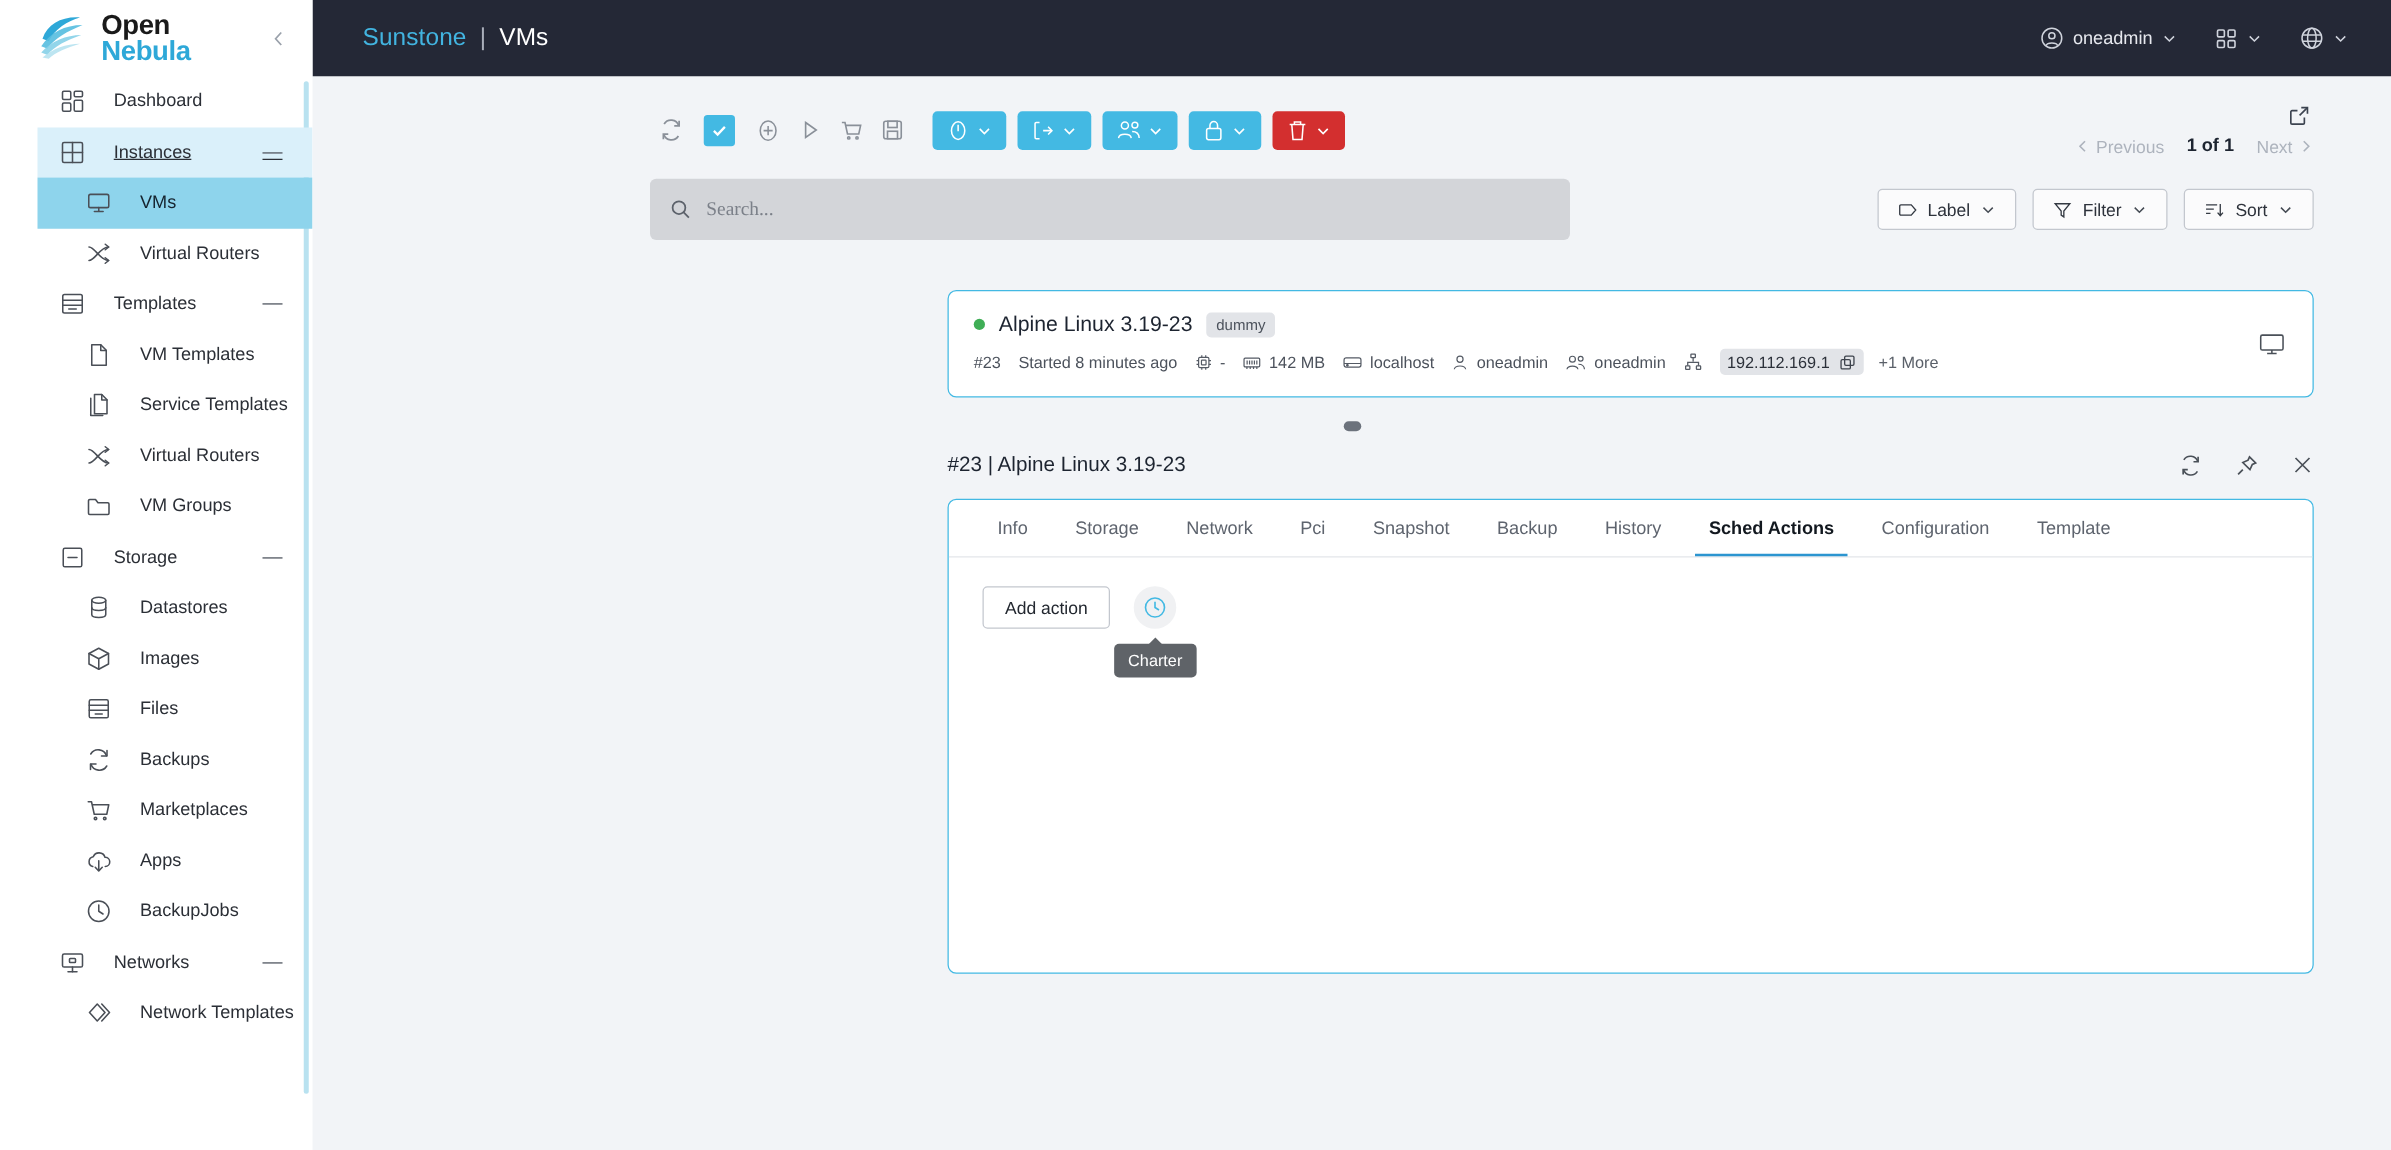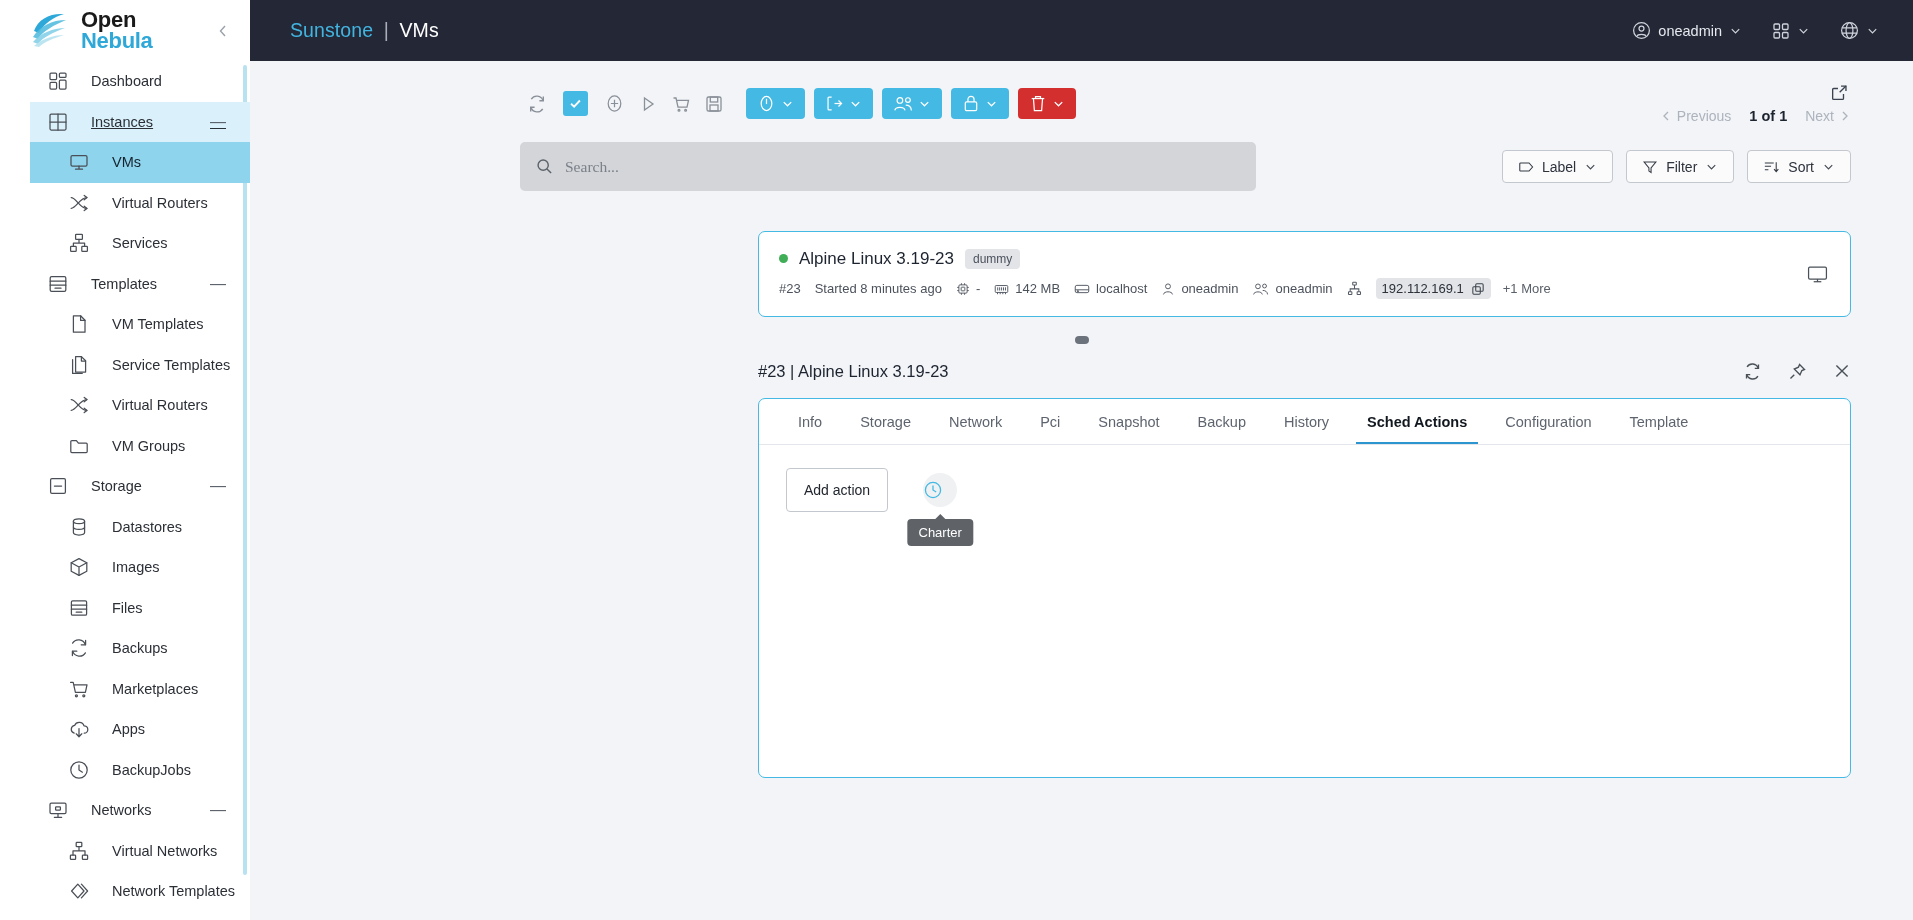--- a/index.html
+++ b/index.html
@@ -165,27 +165,27 @@
   }
   .tab.active { color: #12181f; font-weight: bold; }
   .tab.active::after {
     content: ""; position: absolute; left: 8px; right: 8px; bottom: 0; height: 2.5px;
     background: #2c95d0;
   }
   .tab-body { flex: 1; padding: 23px 0 0 27px; position: relative; }
   .action-row { display: flex; align-items: center; gap: 19px; }
   .add-action-btn {
     border: 1px solid #c3c7ce; border-radius: 4px; background: #ffffff;
-    height: 44px; padding: 0 17px; font-size: 14px; color: #22272f; cursor: pointer;
+    height: 34px; padding: 0 17px; font-size: 14px; color: #22272f; cursor: pointer;
     font-family: "Liberation Sans", sans-serif;
   }
   .charter-btn {
     width: 34px; height: 34px; border-radius: 50%; background: #f0f1f3;
-    display: flex; align-items: center; justify-content: flex-start; color: #43b9e3;
-    cursor: pointer; position: relative; margin-left: 16px;
+    display: flex; align-items: center; justify-content: center; color: #43b9e3;
+    cursor: pointer; position: relative;
   }
   .tooltip {
     position: absolute; top: 46px; left: 50%; transform: translateX(-50%);
     background: #5f6368; color: #ffffff; font-size: 13px; padding: 6px 11px;
     border-radius: 4px; white-space: nowrap;
   }
   .tooltip::before {
     content: ""; position: absolute; top: -5px; left: 50%; transform: translateX(-50%);
     border-left: 6px solid transparent; border-right: 6px solid transparent;
     border-bottom: 6px solid #5f6368;
@@ -256,31 +256,20 @@
             <span class="ico">
               <svg width="22" height="22" viewBox="0 0 22 22" fill="none" stroke="currentColor" stroke-width="1.25" stroke-linecap="round" stroke-linejoin="round">
                 <path d="M3.2 5.6 C8 5.6 12 16.4 18.8 16.4"></path>
                 <path d="M3.2 16.4 C8 16.4 12 5.6 18.8 5.6"></path>
                 <path d="M16.2 3.4 L19 5.6 L16.2 7.8"></path>
                 <path d="M16.2 14.2 L19 16.4 L16.2 18.6"></path>
               </svg>
             </span>
             <span class="lbl">Virtual Routers</span>
           </div>
-          <div class="nav-item child">
-            <span class="ico">
-              <svg width="22" height="22" viewBox="0 0 22 22" fill="none" stroke="currentColor" stroke-width="1.25" stroke-linecap="round" stroke-linejoin="round">
-                <rect x="7.6" y="2.4" width="6.8" height="5" rx="0.7"></rect>
-                <rect x="2.6" y="14.4" width="5.6" height="5" rx="0.7"></rect>
-                <rect x="13.8" y="14.4" width="5.6" height="5" rx="0.7"></rect>
-                <path d="M11 7.4 V11 M5.4 14.4 V11 H16.6 V14.4"></path>
-              </svg>
-            </span>
-            <span class="lbl">Services</span>
-          </div>
           <div class="nav-item group">
             <span class="ico">
               <svg width="22" height="22" viewBox="0 0 22 22" fill="none" stroke="currentColor" stroke-width="1.25" stroke-linecap="round" stroke-linejoin="round">
                 <rect x="3.2" y="3.6" width="15.6" height="14.8" rx="1.4"></rect>
                 <path d="M3.2 8.2 H18.8 M3.2 12.2 H18.8"></path>
                 <path d="M8 15.2 H14"></path>
               </svg>
             </span>
             <span class="lbl">Templates</span>
             <span class="minus">—</span>
@@ -405,31 +394,20 @@
             <span class="ico">
               <svg width="22" height="22" viewBox="0 0 22 22" fill="none" stroke="currentColor" stroke-width="1.25" stroke-linecap="round" stroke-linejoin="round">
                 <rect x="3" y="4.2" width="16" height="10.4" rx="1.3"></rect>
                 <path d="M7.4 18.4 H14.6"></path>
                 <path d="M11 14.6 V18.4"></path>
                 <rect x="8.6" y="7.8" width="4.8" height="3.2" rx="0.6"></rect>
               </svg>
             </span>
             <span class="lbl">Networks</span>
             <span class="minus">—</span>
-          </div>
-          <div class="nav-item child">
-            <span class="ico">
-              <svg width="22" height="22" viewBox="0 0 22 22" fill="none" stroke="currentColor" stroke-width="1.25" stroke-linecap="round" stroke-linejoin="round">
-                <rect x="8.2" y="2.4" width="5.6" height="4.2" rx="0.7"></rect>
-                <rect x="2.4" y="15" width="5.2" height="4.4" rx="0.7"></rect>
-                <rect x="14.4" y="15" width="5.2" height="4.4" rx="0.7"></rect>
-                <path d="M11 6.6 V10.6 M5 15 V10.8 H17 V15"></path>
-              </svg>
-            </span>
-            <span class="lbl">Virtual Networks</span>
           </div>
           <div class="nav-item child">
             <span class="ico">
               <svg width="22" height="22" viewBox="0 0 22 22" fill="none" stroke="currentColor" stroke-width="1.25" stroke-linecap="round" stroke-linejoin="round">
                 <path d="M7.4 4.2 L13.6 11 L7.4 17.8 L1.2 11 Z" transform="translate(2.4,0)"></path>
                 <path d="M13.4 4.2 L19.6 11 L13.4 17.8"></path>
               </svg>
             </span>
             <span class="lbl">Network Templates</span>
           </div>

